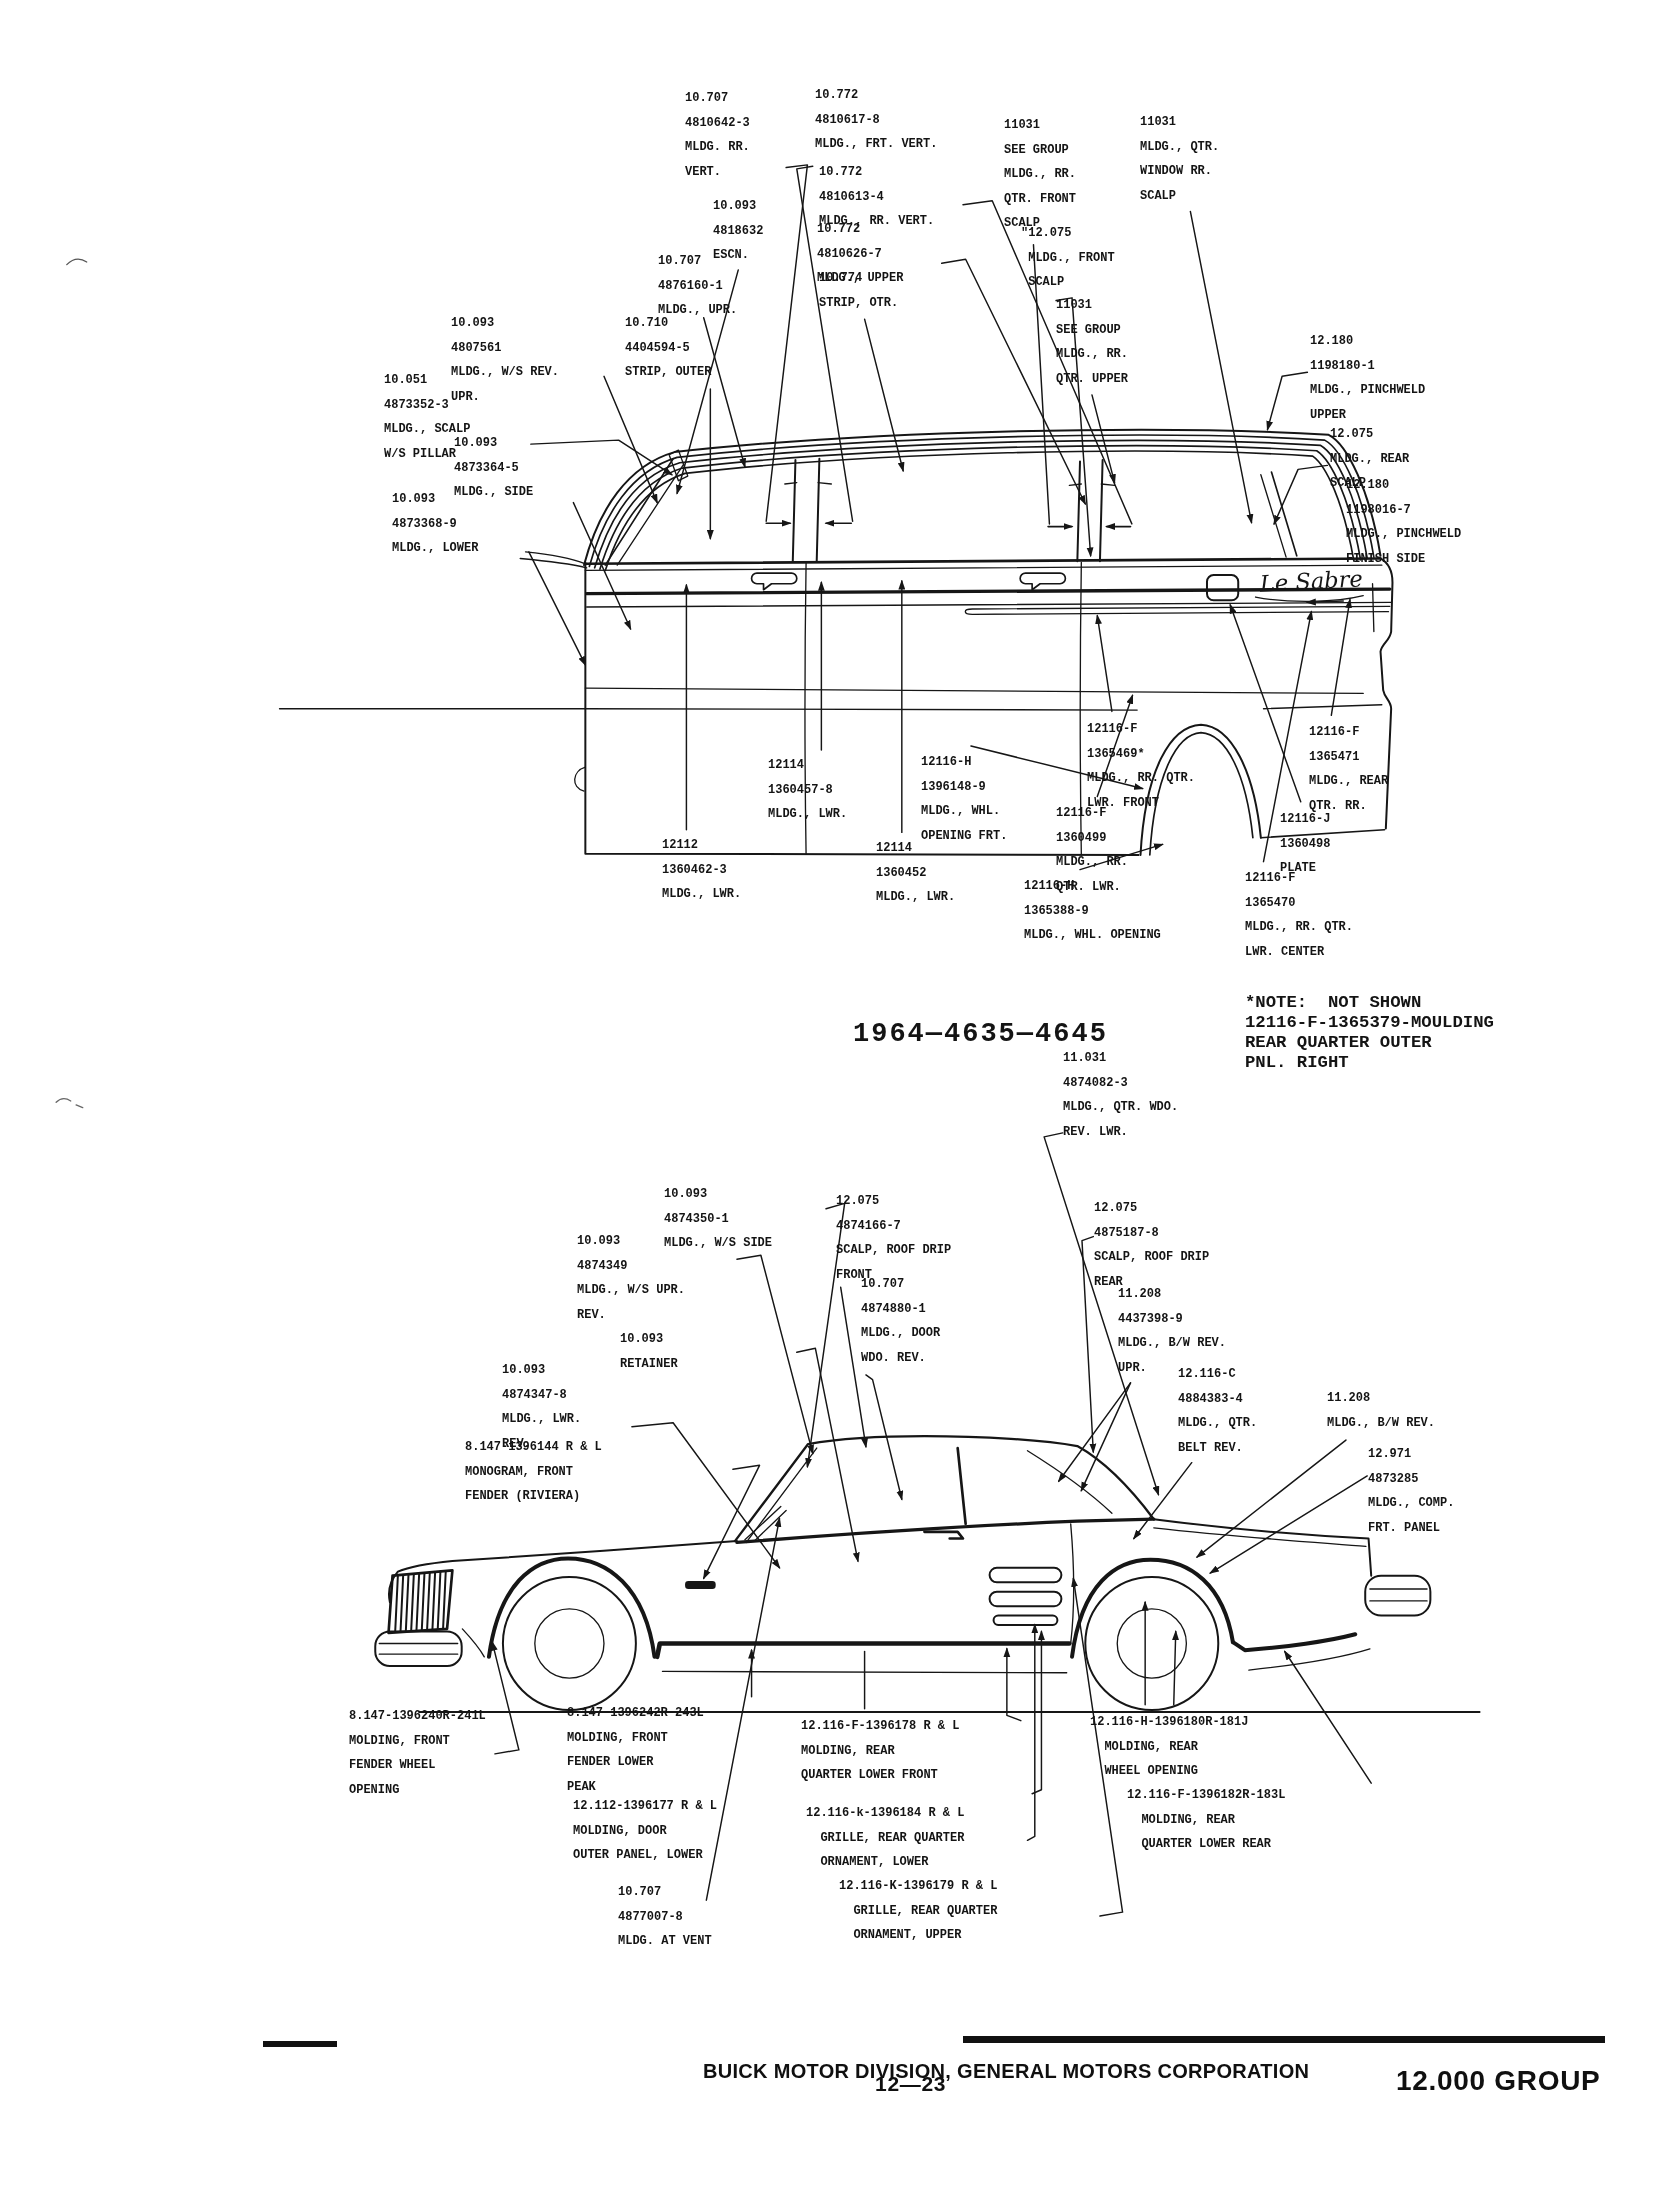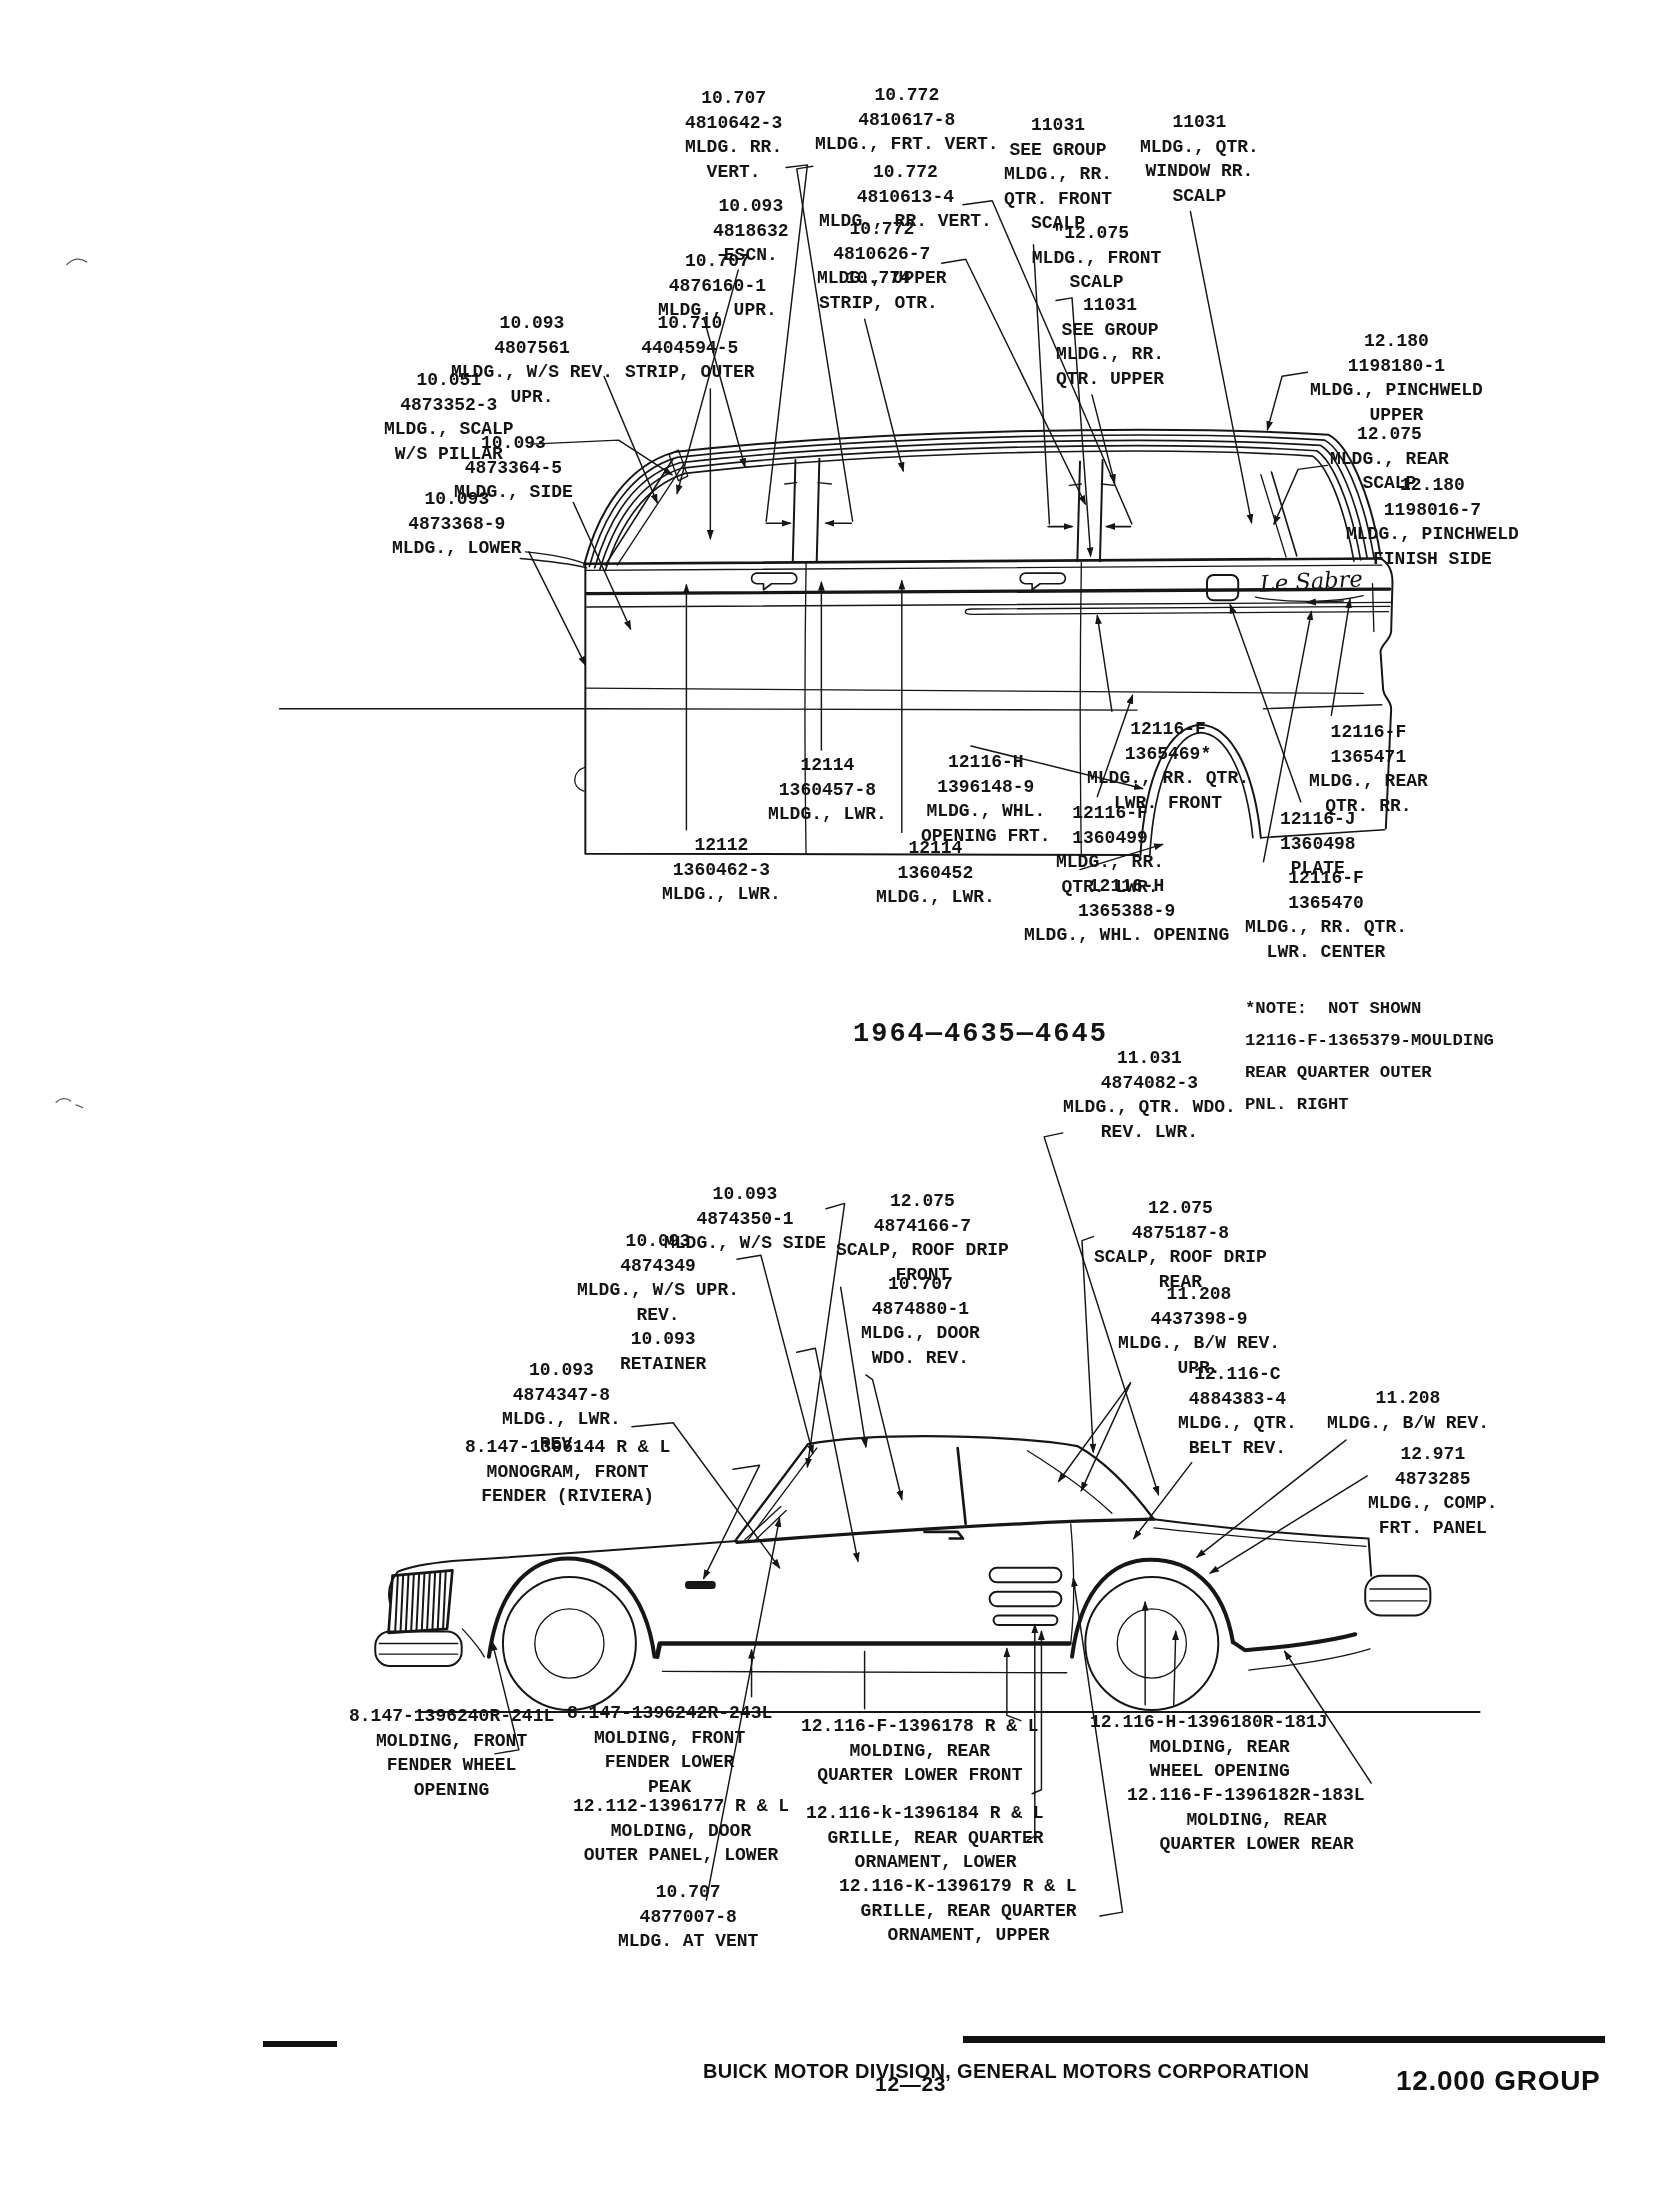--- a/index.html
+++ b/index.html
@@ -3,30 +3,30 @@
 <meta charset="utf-8">
 <style>
   html,body { margin:0; padding:0; background:#e8e8e8; }
   #page {
     position:relative; width:1674px; height:2194px; background:#ffffff;
     font-family:"Liberation Mono","DejaVu Sans Mono",monospace; color:#151515;
     overflow:hidden;
   }
   #art { position:absolute; left:0; top:0; z-index:0; }
   .callout {
-    position:absolute; z-index:2; font-weight:700; font-size:18px;
-    line-height:24.6px; white-space:pre; letter-spacing:0px; color:#141414;text-align:center;
+    position:absolute; z-index:2; font-weight:700; font-size:12px;
+    line-height:24.6px; white-space:pre; letter-spacing:0px; color:#141414;
   }
   #caption-top {
     position:absolute; z-index:2; font-weight:700; font-size:27px;
     letter-spacing:2px; color:#141414;
   }
   #note-block {
     position:absolute; z-index:2; font-weight:700; font-size:17.3px;
-    line-height:32px; white-space:pre; color:#141414;
+    line-height:20px; white-space:pre; color:#141414;
   }
   #caption-bottom {
     position:absolute; z-index:2; color:#101010;
     font-family:"Liberation Sans","DejaVu Sans",sans-serif; white-space:nowrap;
   }
   #caption-bottom .b1964 { font-size:28px; font-weight:700; letter-spacing:1.3px; }
   #caption-bottom .rest  { font-size:20px; font-weight:700; letter-spacing:1px; }
   .footer-text {
     position:absolute; z-index:2; color:#101010;
     font-family:"Liberation Sans","DejaVu Sans",sans-serif; font-weight:700;

